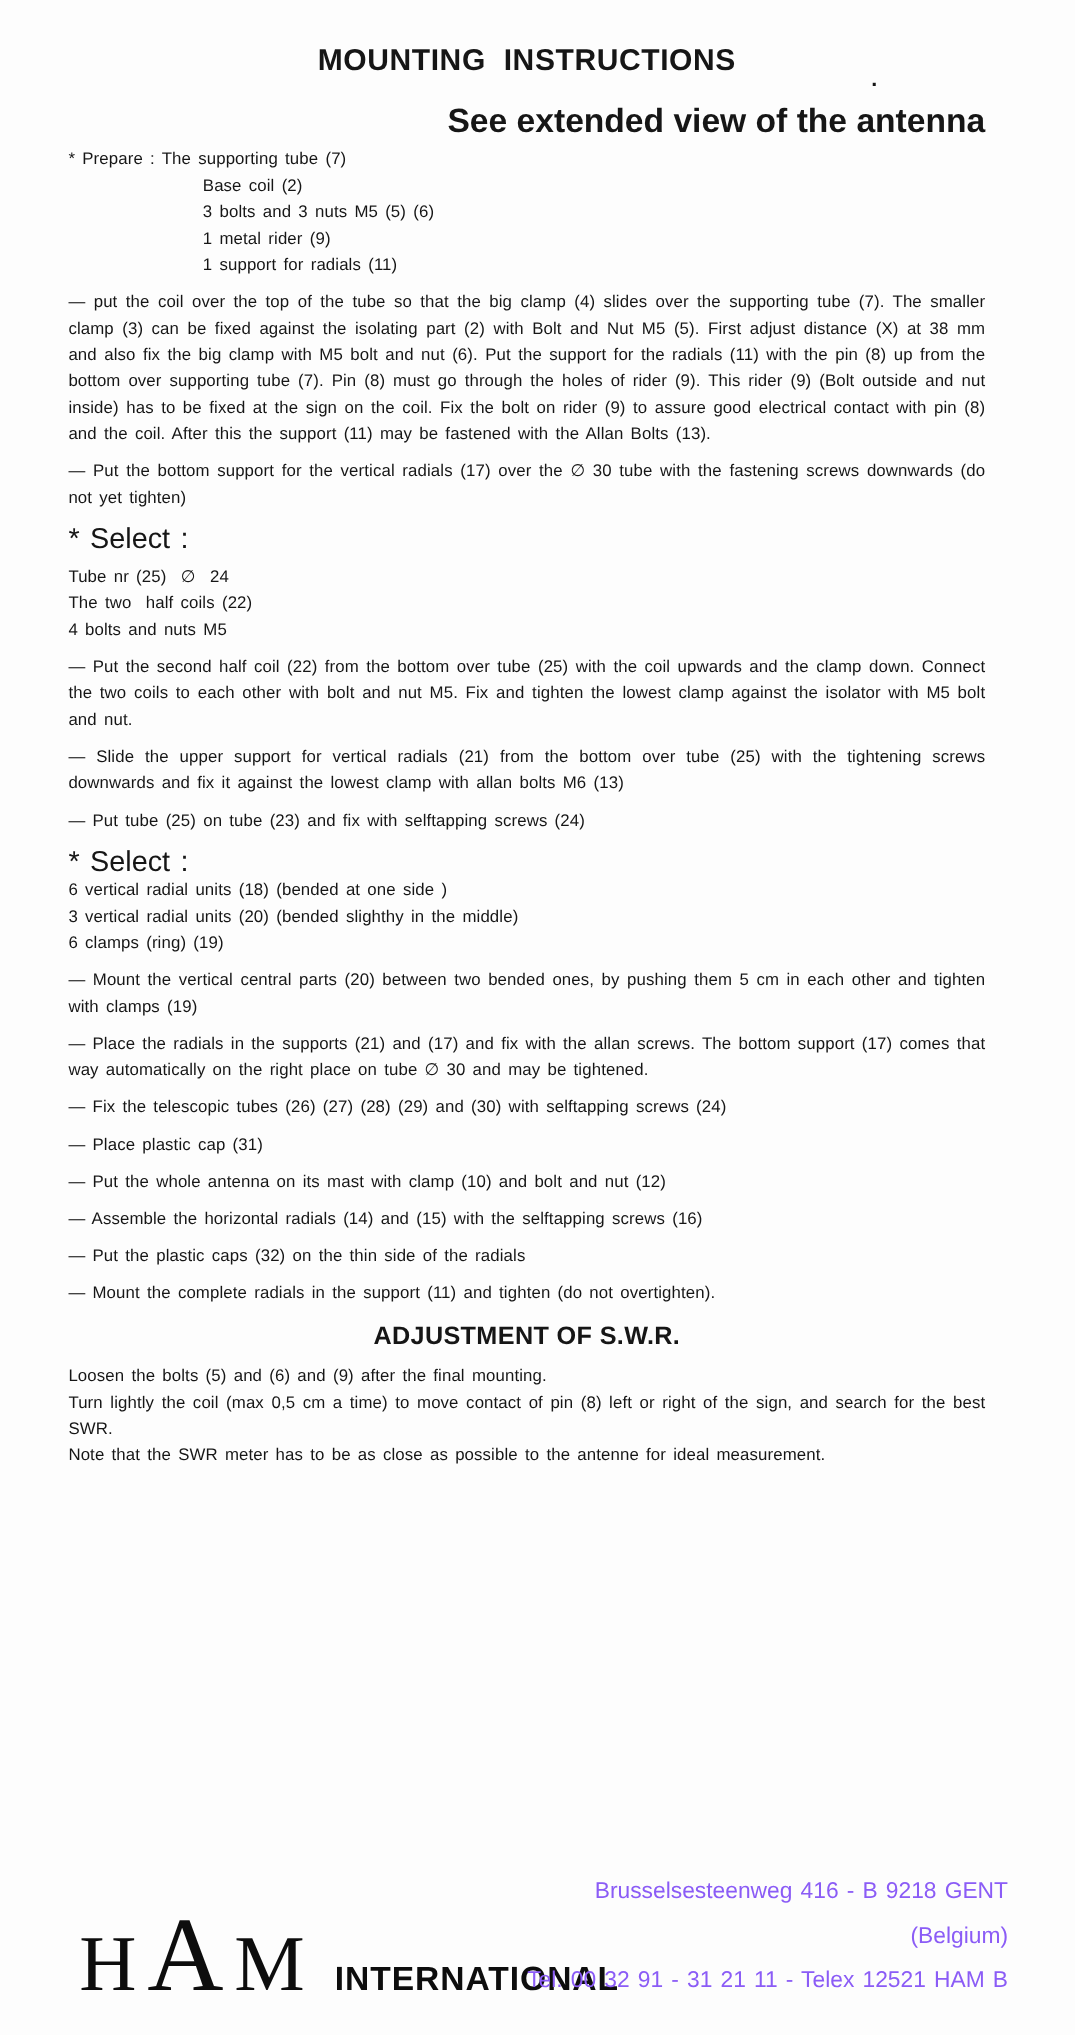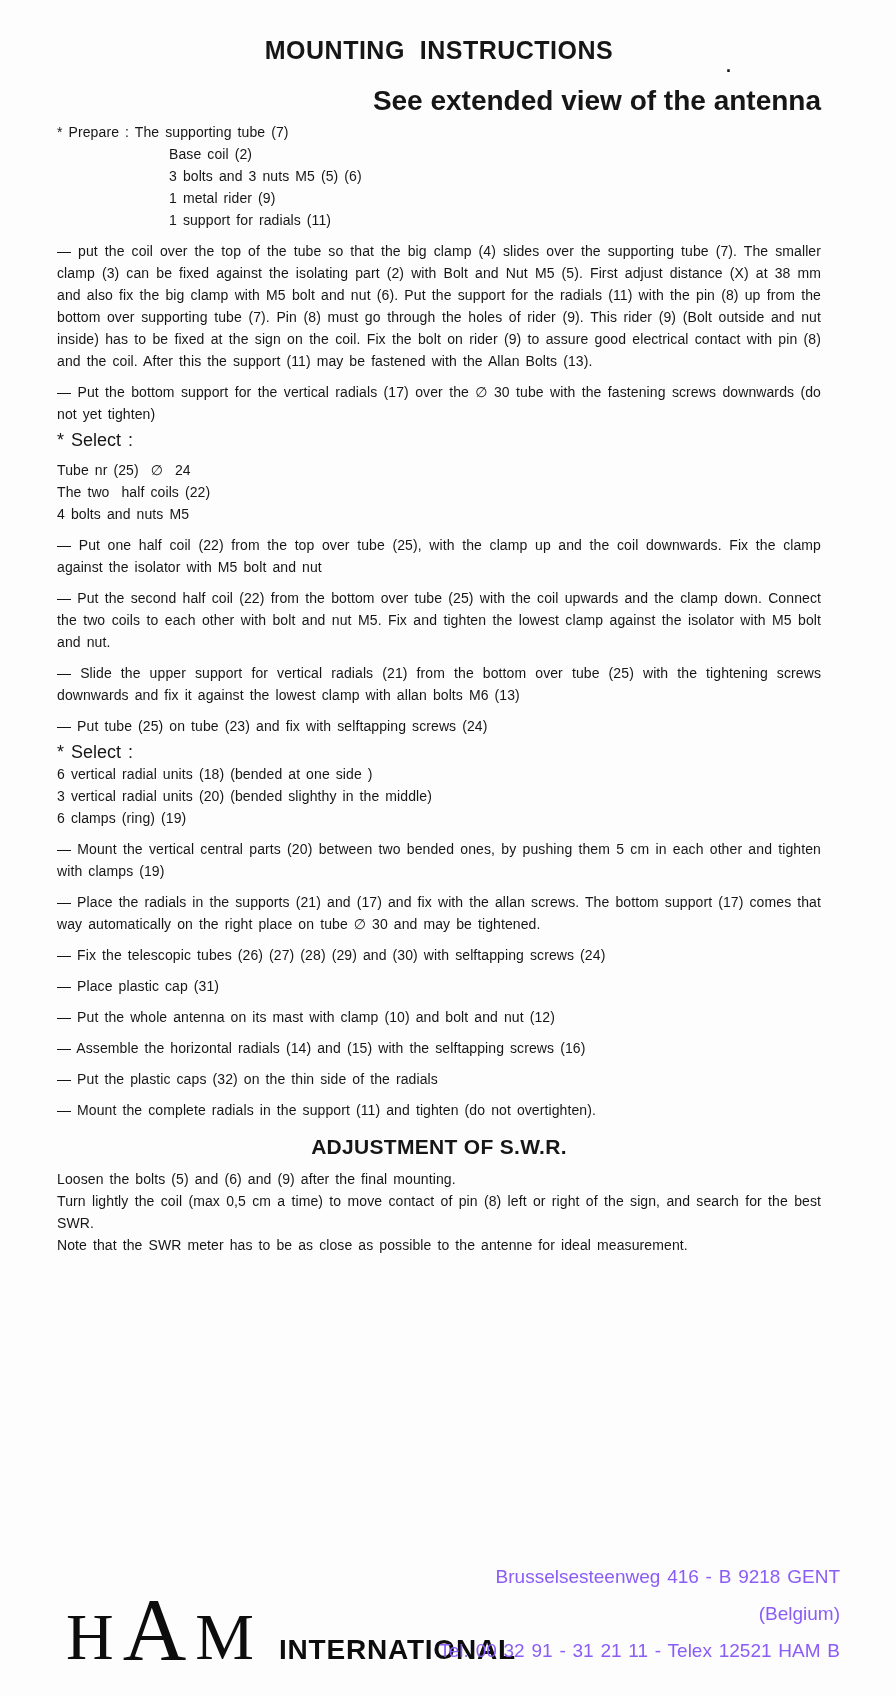--- a/index.html
+++ b/index.html
@@ -38,22 +38,22 @@
     font-size: 14px;
     line-height: 22px;
     word-spacing: 2px;
     letter-spacing: 0.1px;
   }
   .plain { margin: 0; white-space: pre-wrap; }
   .para { margin: 9px 0 0 0; text-align: justify; }
   .prepare { margin-top: 9px; }
   .prepare-items { margin-left: 112px; }
   .select-heading {
-    margin: 4px 0 0 0;
-    font-size: 18px;
+    margin: 14px 0 0 0;
+    font-size: 24px;
     line-height: 22px;
     word-spacing: 2px;
   }
   .select-list { margin-top: 8px; }
   .select-list.tight { margin-top: 0; }
   .swr-heading {
     margin: 14px 0 0 0;
     font-size: 21px;
     font-weight: bold;
     text-align: center;
@@ -134,21 +134,20 @@
     <p class="body-text para">— put the coil over the top of the tube so that the big clamp (4) slides over the supporting tube (7). The smaller clamp (3) can be fixed against the isolating part (2) with Bolt and Nut M5 (5). First adjust distance (X) at 38 mm and also fix the big clamp with M5 bolt and nut (6). Put the support for the radials (11) with the pin (8) up from the bottom over supporting tube (7). Pin (8) must go through the holes of rider (9). This rider (9) (Bolt outside and nut inside) has to be fixed at the sign on the coil. Fix the bolt on rider (9) to assure good electrical contact with pin (8) and the coil. After this the support (11) may be fastened with the Allan Bolts (13).</p>
     <p class="body-text para">— Put the bottom support for the vertical radials (17) over the ∅ 30 tube with the fastening screws downwards (do not yet tighten)</p>
 
     <p class="select-heading">* Select :</p>
     <div class="select-list">
       <p class="body-text plain">Tube nr (25)  ∅  24</p>
       <p class="body-text plain">The two  half coils (22)</p>
       <p class="body-text plain">4 bolts and nuts M5</p>
     </div>
 
-    <p class="body-text para">— Put one half coil (22) from the top over tube (25), with the clamp up and the coil downwards. Fix the clamp against the isolator with M5 bolt and nut</p>
     <p class="body-text para">— Put the second half coil (22) from the bottom over tube (25) with the coil upwards and the clamp down. Connect the two coils to each other with bolt and nut M5. Fix and tighten the lowest clamp against the isolator with M5 bolt and nut.</p>
     <p class="body-text para">— Slide the upper support for vertical radials (21) from the bottom over tube (25) with the tightening screws downwards and fix it against the lowest clamp with allan bolts M6 (13)</p>
     <p class="body-text para">— Put tube (25) on tube (23) and fix with selftapping screws (24)</p>
 
     <p class="select-heading">* Select :</p>
     <div class="select-list tight">
       <p class="body-text plain">6 vertical radial units (18) (bended at one side )</p>
       <p class="body-text plain">3 vertical radial units (20) (bended slighthy in the middle)</p>
       <p class="body-text plain">6 clamps (ring) (19)</p>
     </div>

